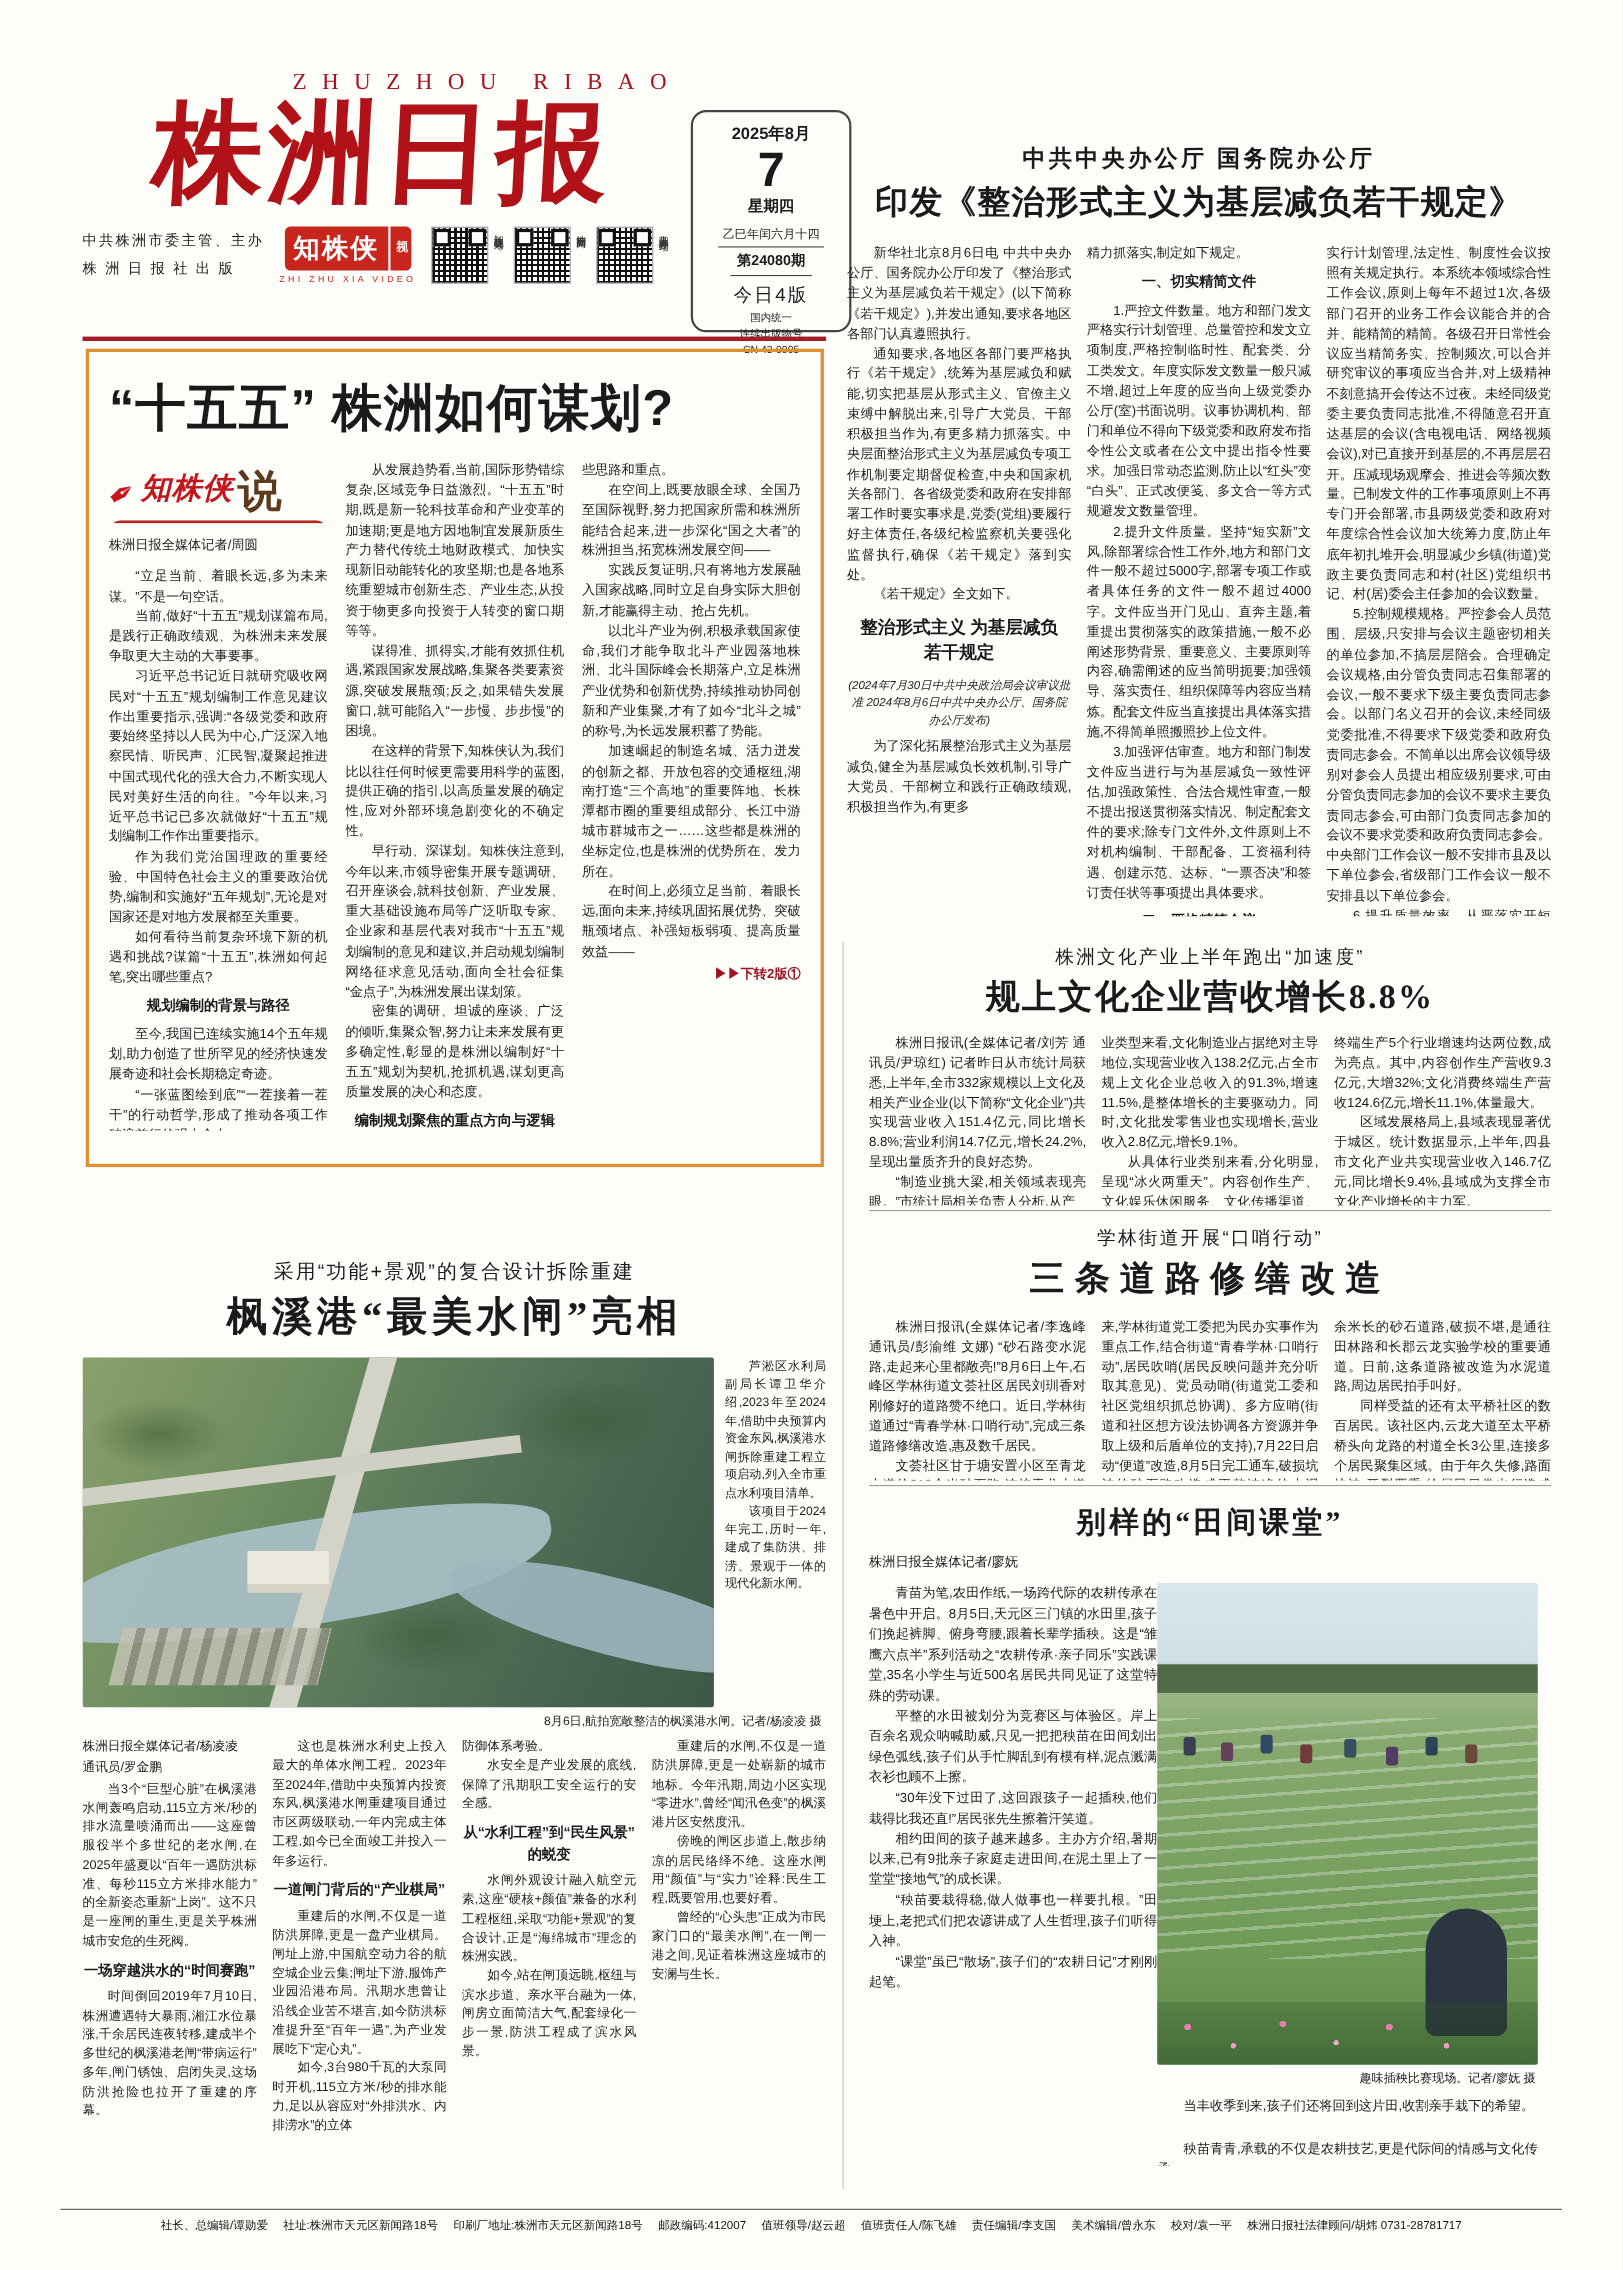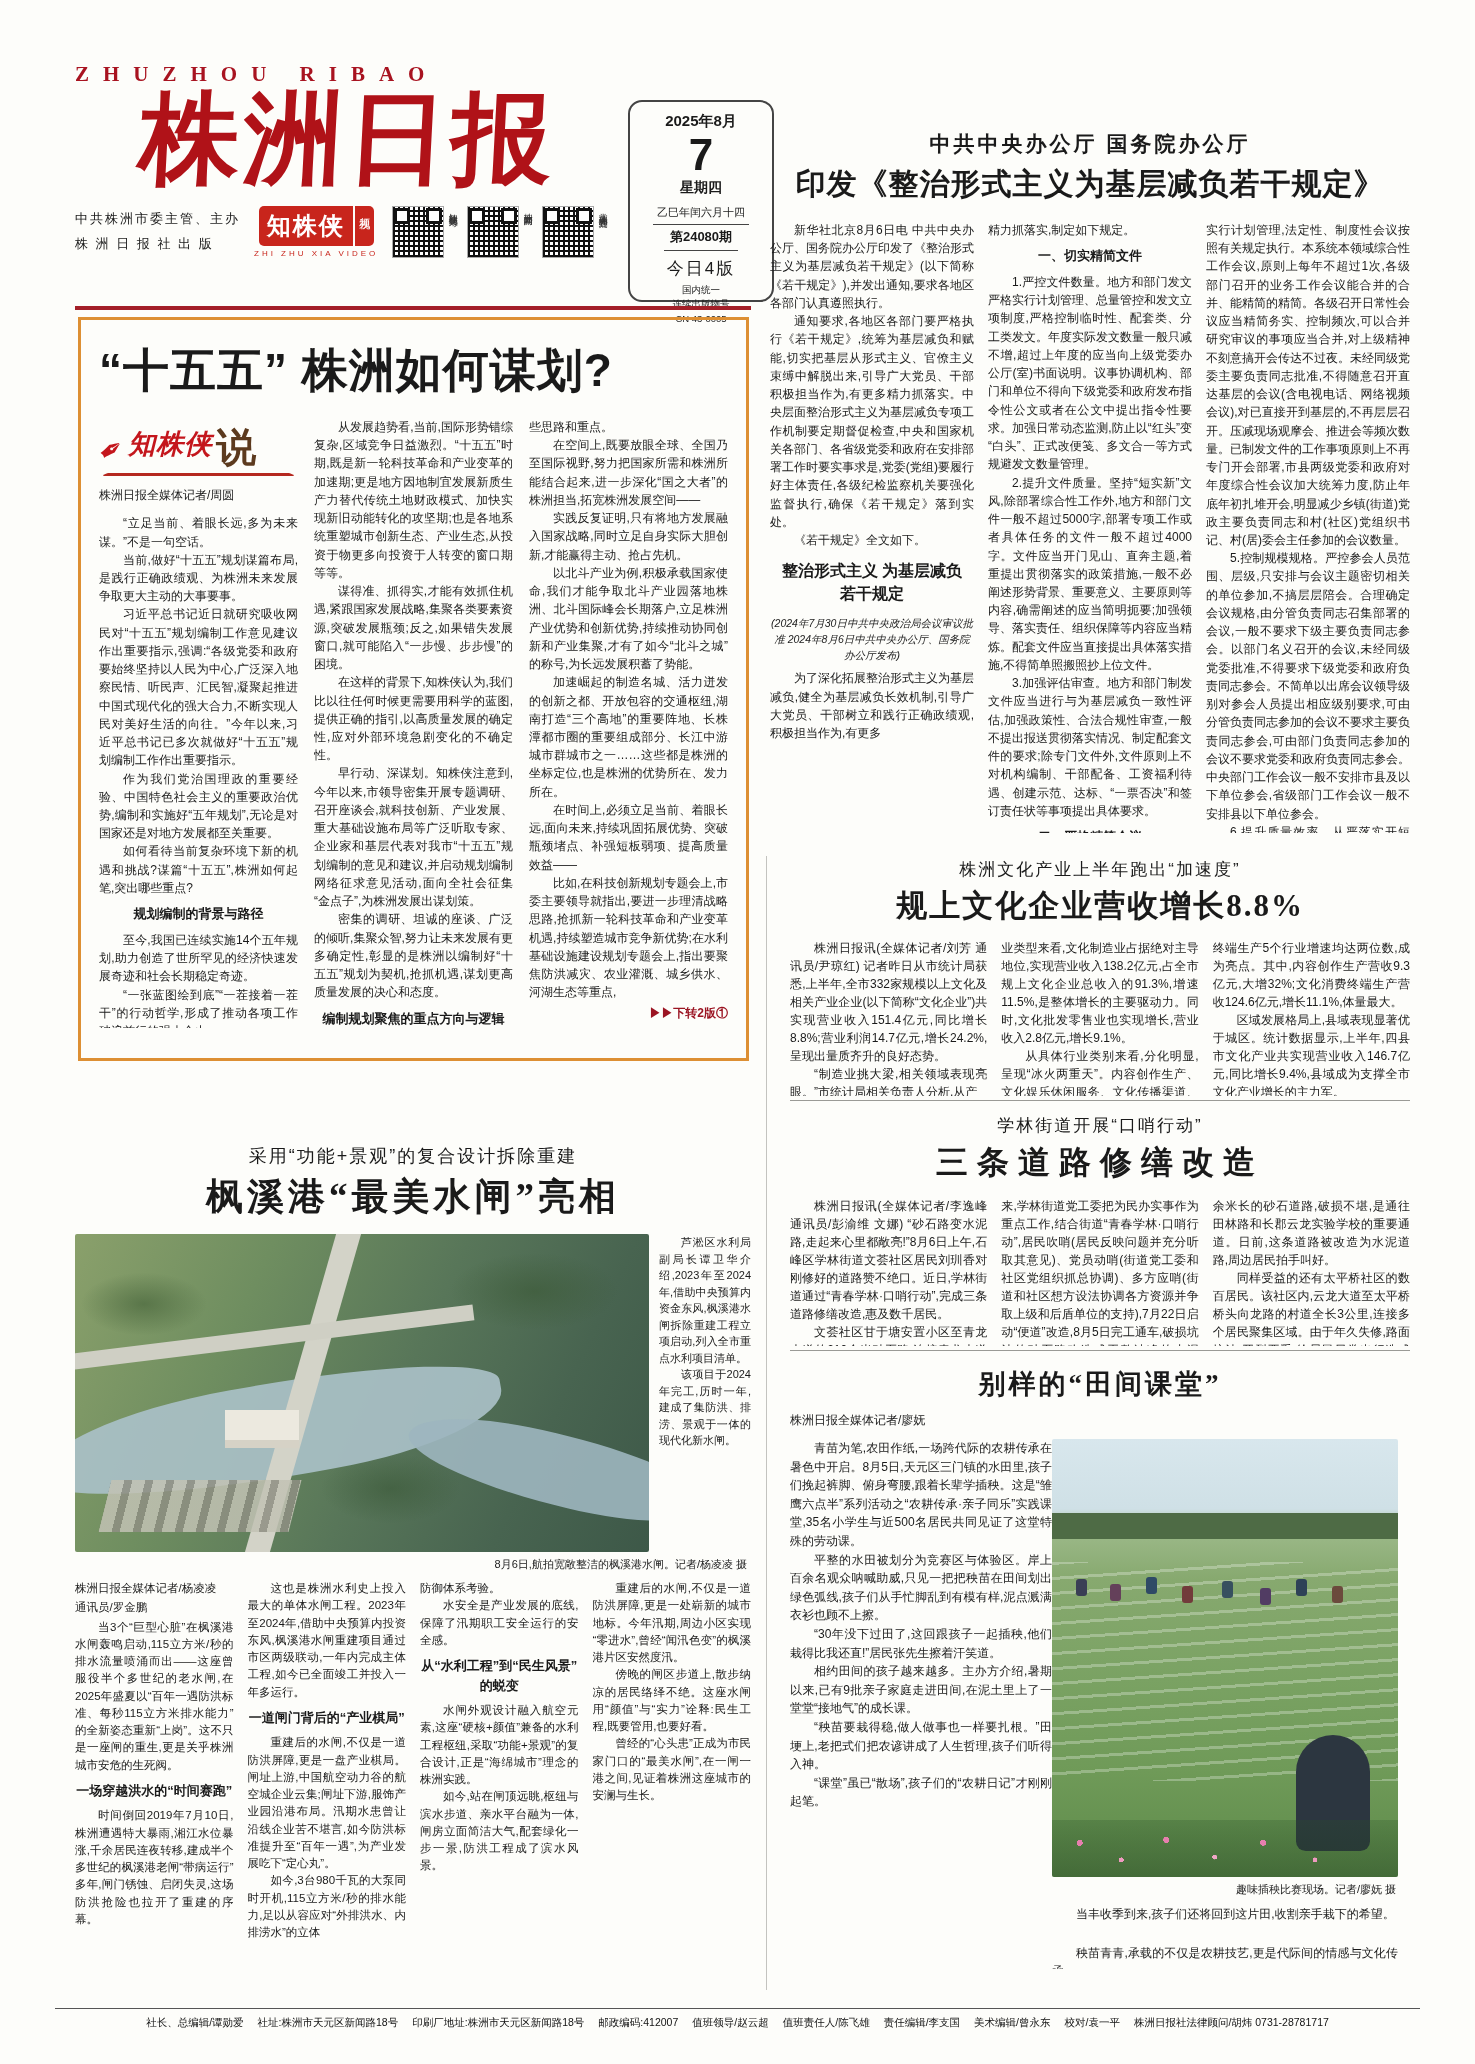--- a/index.html
+++ b/index.html
@@ -1,20 +1,20 @@
 <!DOCTYPE html>
 <html lang="zh"><head>
 <meta charset="utf-8">
 <style>
   html,body{margin:0;padding:0;background:#e9e9e5;}
   .page{position:relative;width:1475px;height:2064px;margin:0 auto;background:#fdfdfa;
         font-family:"Liberation Sans",sans-serif;color:#1a1a1a;overflow:hidden;}
   
   .masthead{position:absolute;left:75px;top:62px;width:545px;}
-  .pinyin{text-align:left;color:#a81320;font-family:"Liberation Serif",serif;font-weight:bold;
+  .pinyin{text-align:right;color:#a81320;font-family:"Liberation Serif",serif;font-weight:normal;
           letter-spacing:14px;font-size:21px;}
   .mast-title{text-align:center;color:#b01218;font-family:"Liberation Serif",serif;font-weight:900;
           font-size:100px;line-height:1.05;letter-spacing:4px;transform:skewX(-3deg);}
   .mast-row{display:flex;align-items:center;gap:14px;margin-top:14px;}
   .org-lines{font-size:13px;letter-spacing:2px;line-height:1.9;white-space:nowrap;}
   .vlogo{display:flex;flex-direction:column;align-items:center;}
   .vlogo-box{display:flex;align-items:stretch;}
   .vlogo-main{background:#c8251c;color:#fff;font-weight:900;font-size:24px;padding:4px 8px;border-radius:5px 0 0 5px;letter-spacing:2px;}
   .vlogo-tag{background:#c8251c;color:#fff;font-size:11px;writing-mode:vertical-rl;padding:3px 2px;margin-left:2px;border-radius:0 5px 5px 0;}
   .vlogo-sub{color:#c8251c;font-size:8px;letter-spacing:3px;margin-top:3px;}
@@ -240,21 +240,20 @@
           <p class="para">密集的调研、坦诚的座谈、广泛的倾听,集聚众智,努力让未来发展有更多确定性,彰显的是株洲以编制好“十五五”规划为契机,抢抓机遇,谋划更高质量发展的决心和态度。</p>
           <p class="subhead">编制规划聚焦的重点方向与逻辑</p>
         </div>
       <div class="f-col">
           <p class="para cont">些思路和重点。</p>
           <p class="para">在空间上,既要放眼全球、全国乃至国际视野,努力把国家所需和株洲所能结合起来,进一步深化“国之大者”的株洲担当,拓宽株洲发展空间——</p>
           <p class="para">实践反复证明,只有将地方发展融入国家战略,同时立足自身实际大胆创新,才能赢得主动、抢占先机。</p>
           <p class="para">以北斗产业为例,积极承载国家使命,我们才能争取北斗产业园落地株洲、北斗国际峰会长期落户,立足株洲产业优势和创新优势,持续推动协同创新和产业集聚,才有了如今“北斗之城”的称号,为长远发展积蓄了势能。</p>
           <p class="para">加速崛起的制造名城、活力迸发的创新之都、开放包容的交通枢纽,湖南打造“三个高地”的重要阵地、长株潭都市圈的重要组成部分、长江中游城市群城市之一……这些都是株洲的坐标定位,也是株洲的优势所在、发力所在。</p>
           <p class="para">在时间上,必须立足当前、着眼长远,面向未来,持续巩固拓展优势、突破瓶颈堵点、补强短板弱项、提高质量效益——</p>
-          <p class="para">比如,在科技创新规划专题会上,市委主要领导就指出,要进一步理清战略思路,抢抓新一轮科技革命和产业变革机遇,持续塑造城市竞争新优势;在水利基础设施建设规划专题会上,指出要聚焦防洪减灾、农业灌溉、城乡供水、河湖生态等重点,</p>
           <p class="jumpline">▶▶下转2版①</p>
         </div>
     </div>
   </div>
 
   <div class="v-rule"></div>
 
   <div class="sec" style="top:850px;height:246px;">
     <div class="sec-kicker">株洲文化产业上半年跑出“加速度”</div>
     <div class="sec-title culture-title">规上文化企业营收增长8.8%</div>

